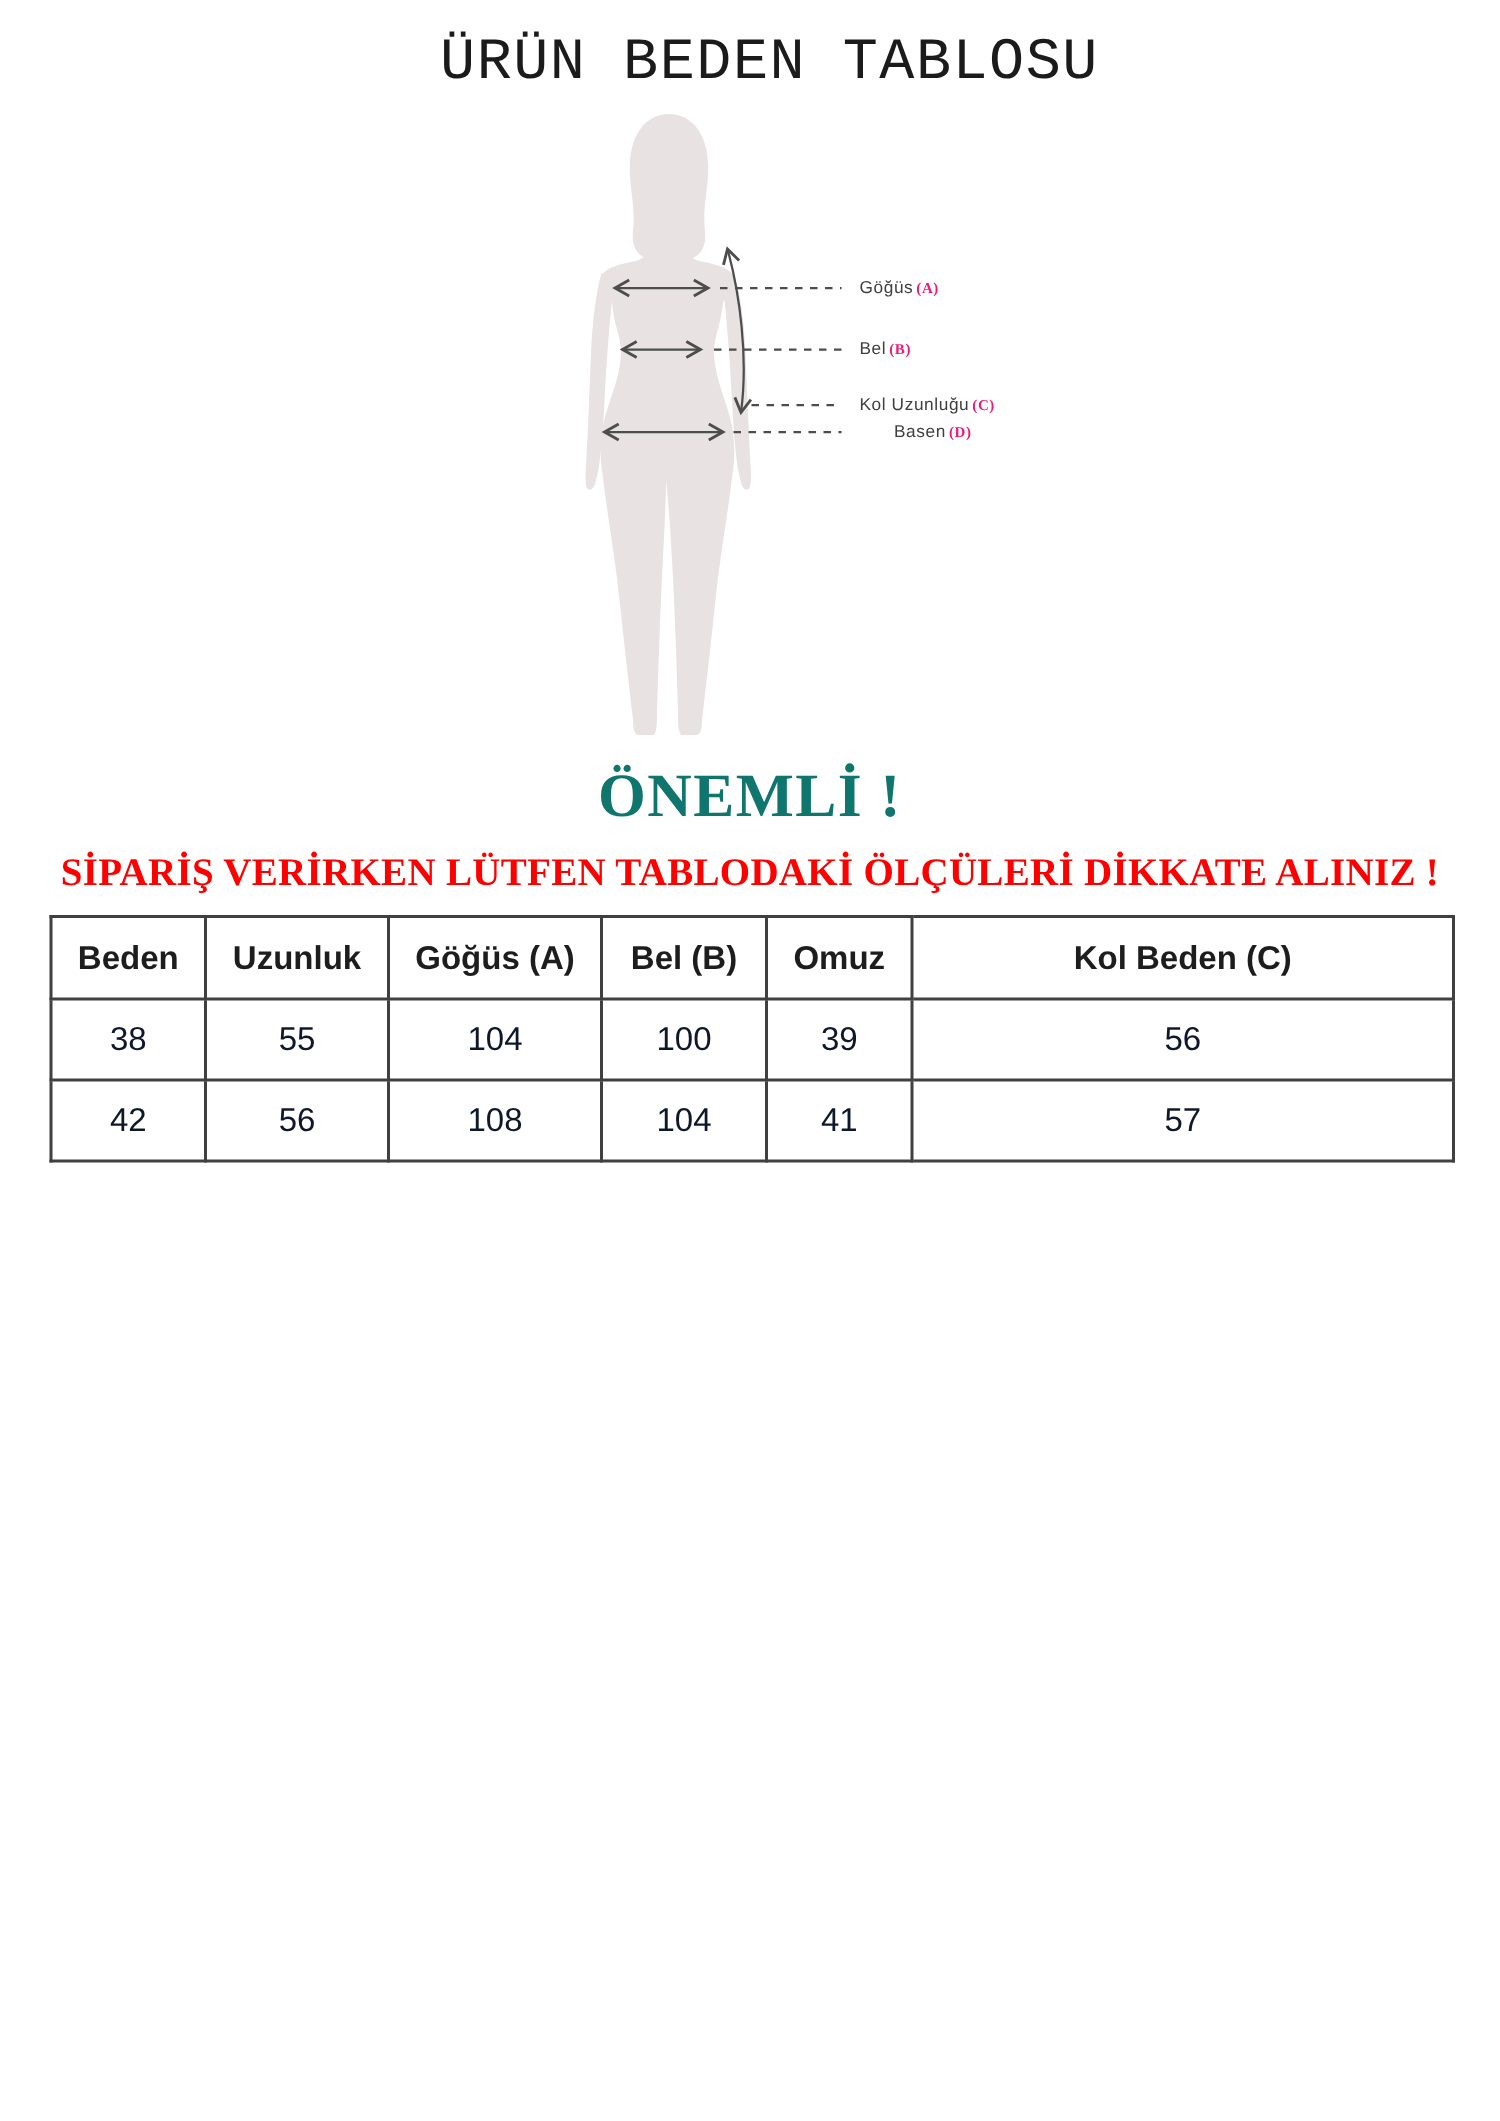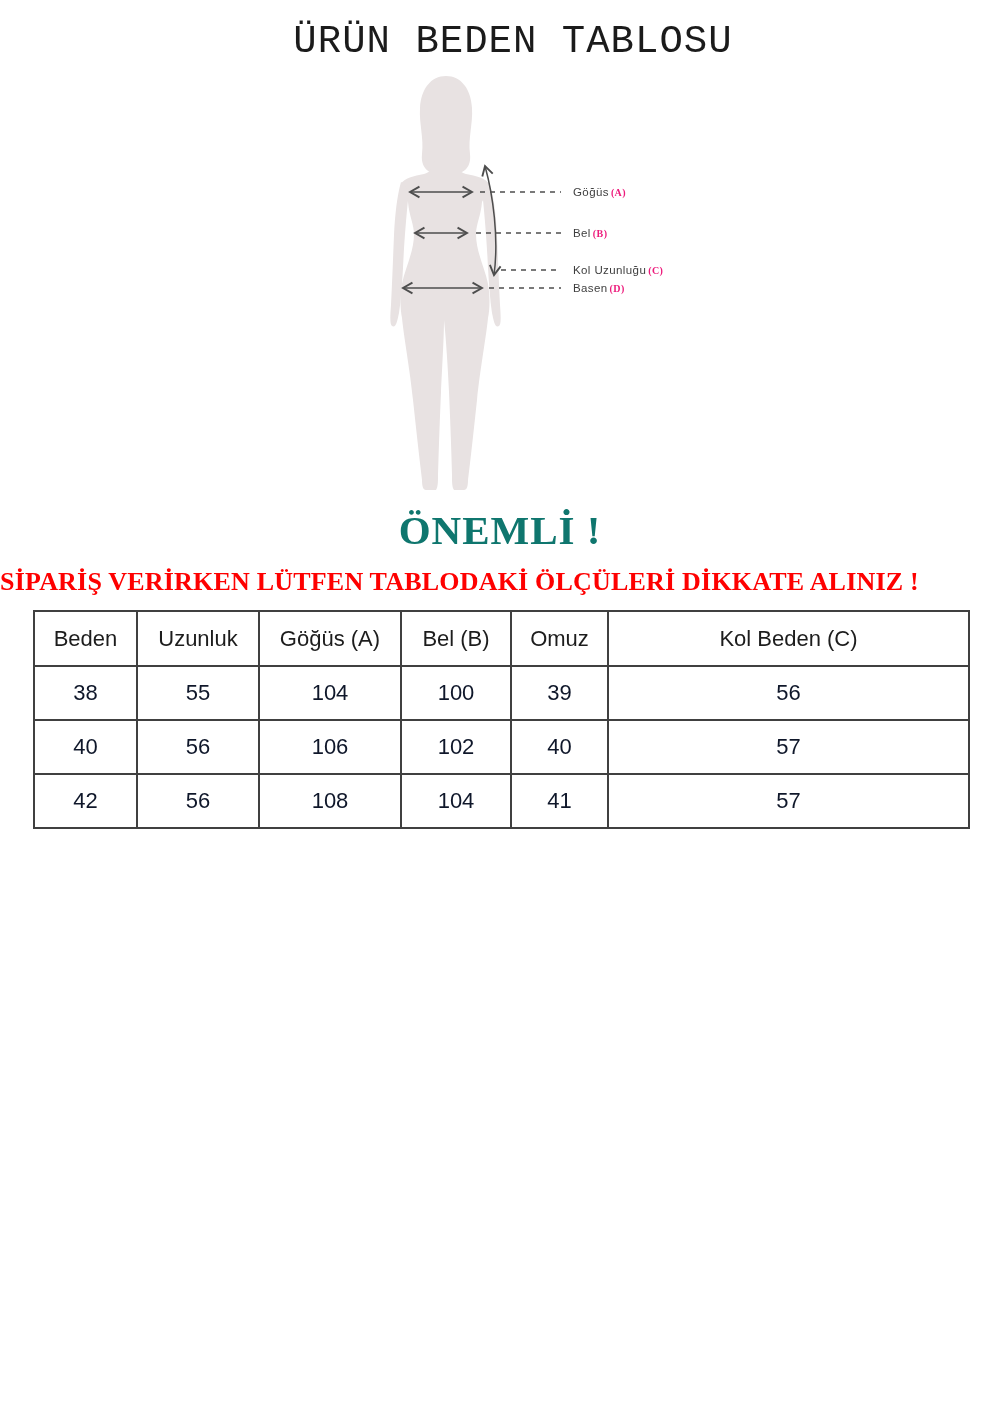--- a/index.html
+++ b/index.html
@@ -43,37 +43,37 @@
   .diag-label .letter {
     font-family: "Liberation Serif", serif;
     font-weight: bold;
     font-size: 10px;
     color: #ed1a7b;
     margin-left: 2px;
   }
   .lbl-gogus { top: 115px; }
   .lbl-bel   { top: 156px; }
   .lbl-kol   { top: 193px; }
-  .lbl-basen { top: 211px; }
+  .lbl-basen { top: 211px; margin-left: 23px; }
 
   
   .important-heading {
     position: absolute;
     top: 506px; left: 0; width: 100%;
     text-align: center;
     font-family: "Liberation Serif", serif;
     font-weight: bold;
     font-size: 41px;
     letter-spacing: 1px;
     color: #0f766e;
   }
   .warning-text {
     position: absolute;
     top: 567px; left: 0; width: 100%;
-    text-align: left;
+    text-align: center;
     font-family: "Liberation Serif", serif;
     font-weight: bold;
     font-size: 26px;
     letter-spacing: 0.2px;
     color: #fe0000;
   }
 
   
   table.size-table {
     position: absolute;
@@ -84,21 +84,21 @@
   }
   .size-table th, .size-table td {
     border: 2px solid #404040;
     text-align: center;
     vertical-align: middle;
     padding: 0;
   }
   .size-table th {
     height: 53px;
     font-size: 22px;
-    font-weight: normal;
+    font-weight: bold;
     color: #1d1d1d;
   }
   .size-table td {
     height: 52px;
     font-size: 22px;
     font-weight: normal;
     color: #0f172a;
   }
 </style>
 </head>
@@ -175,28 +175,20 @@
   <tbody>
     <tr>
       <td>38</td>
       <td>55</td>
       <td>104</td>
       <td>100</td>
       <td>39</td>
       <td>56</td>
     </tr>
     <tr>
-      <td>40</td>
-      <td>56</td>
-      <td>106</td>
-      <td>102</td>
-      <td>40</td>
-      <td>57</td>
-    </tr>
-    <tr>
       <td>42</td>
       <td>56</td>
       <td>108</td>
       <td>104</td>
       <td>41</td>
       <td>57</td>
     </tr>
   </tbody>
 </table>
 

